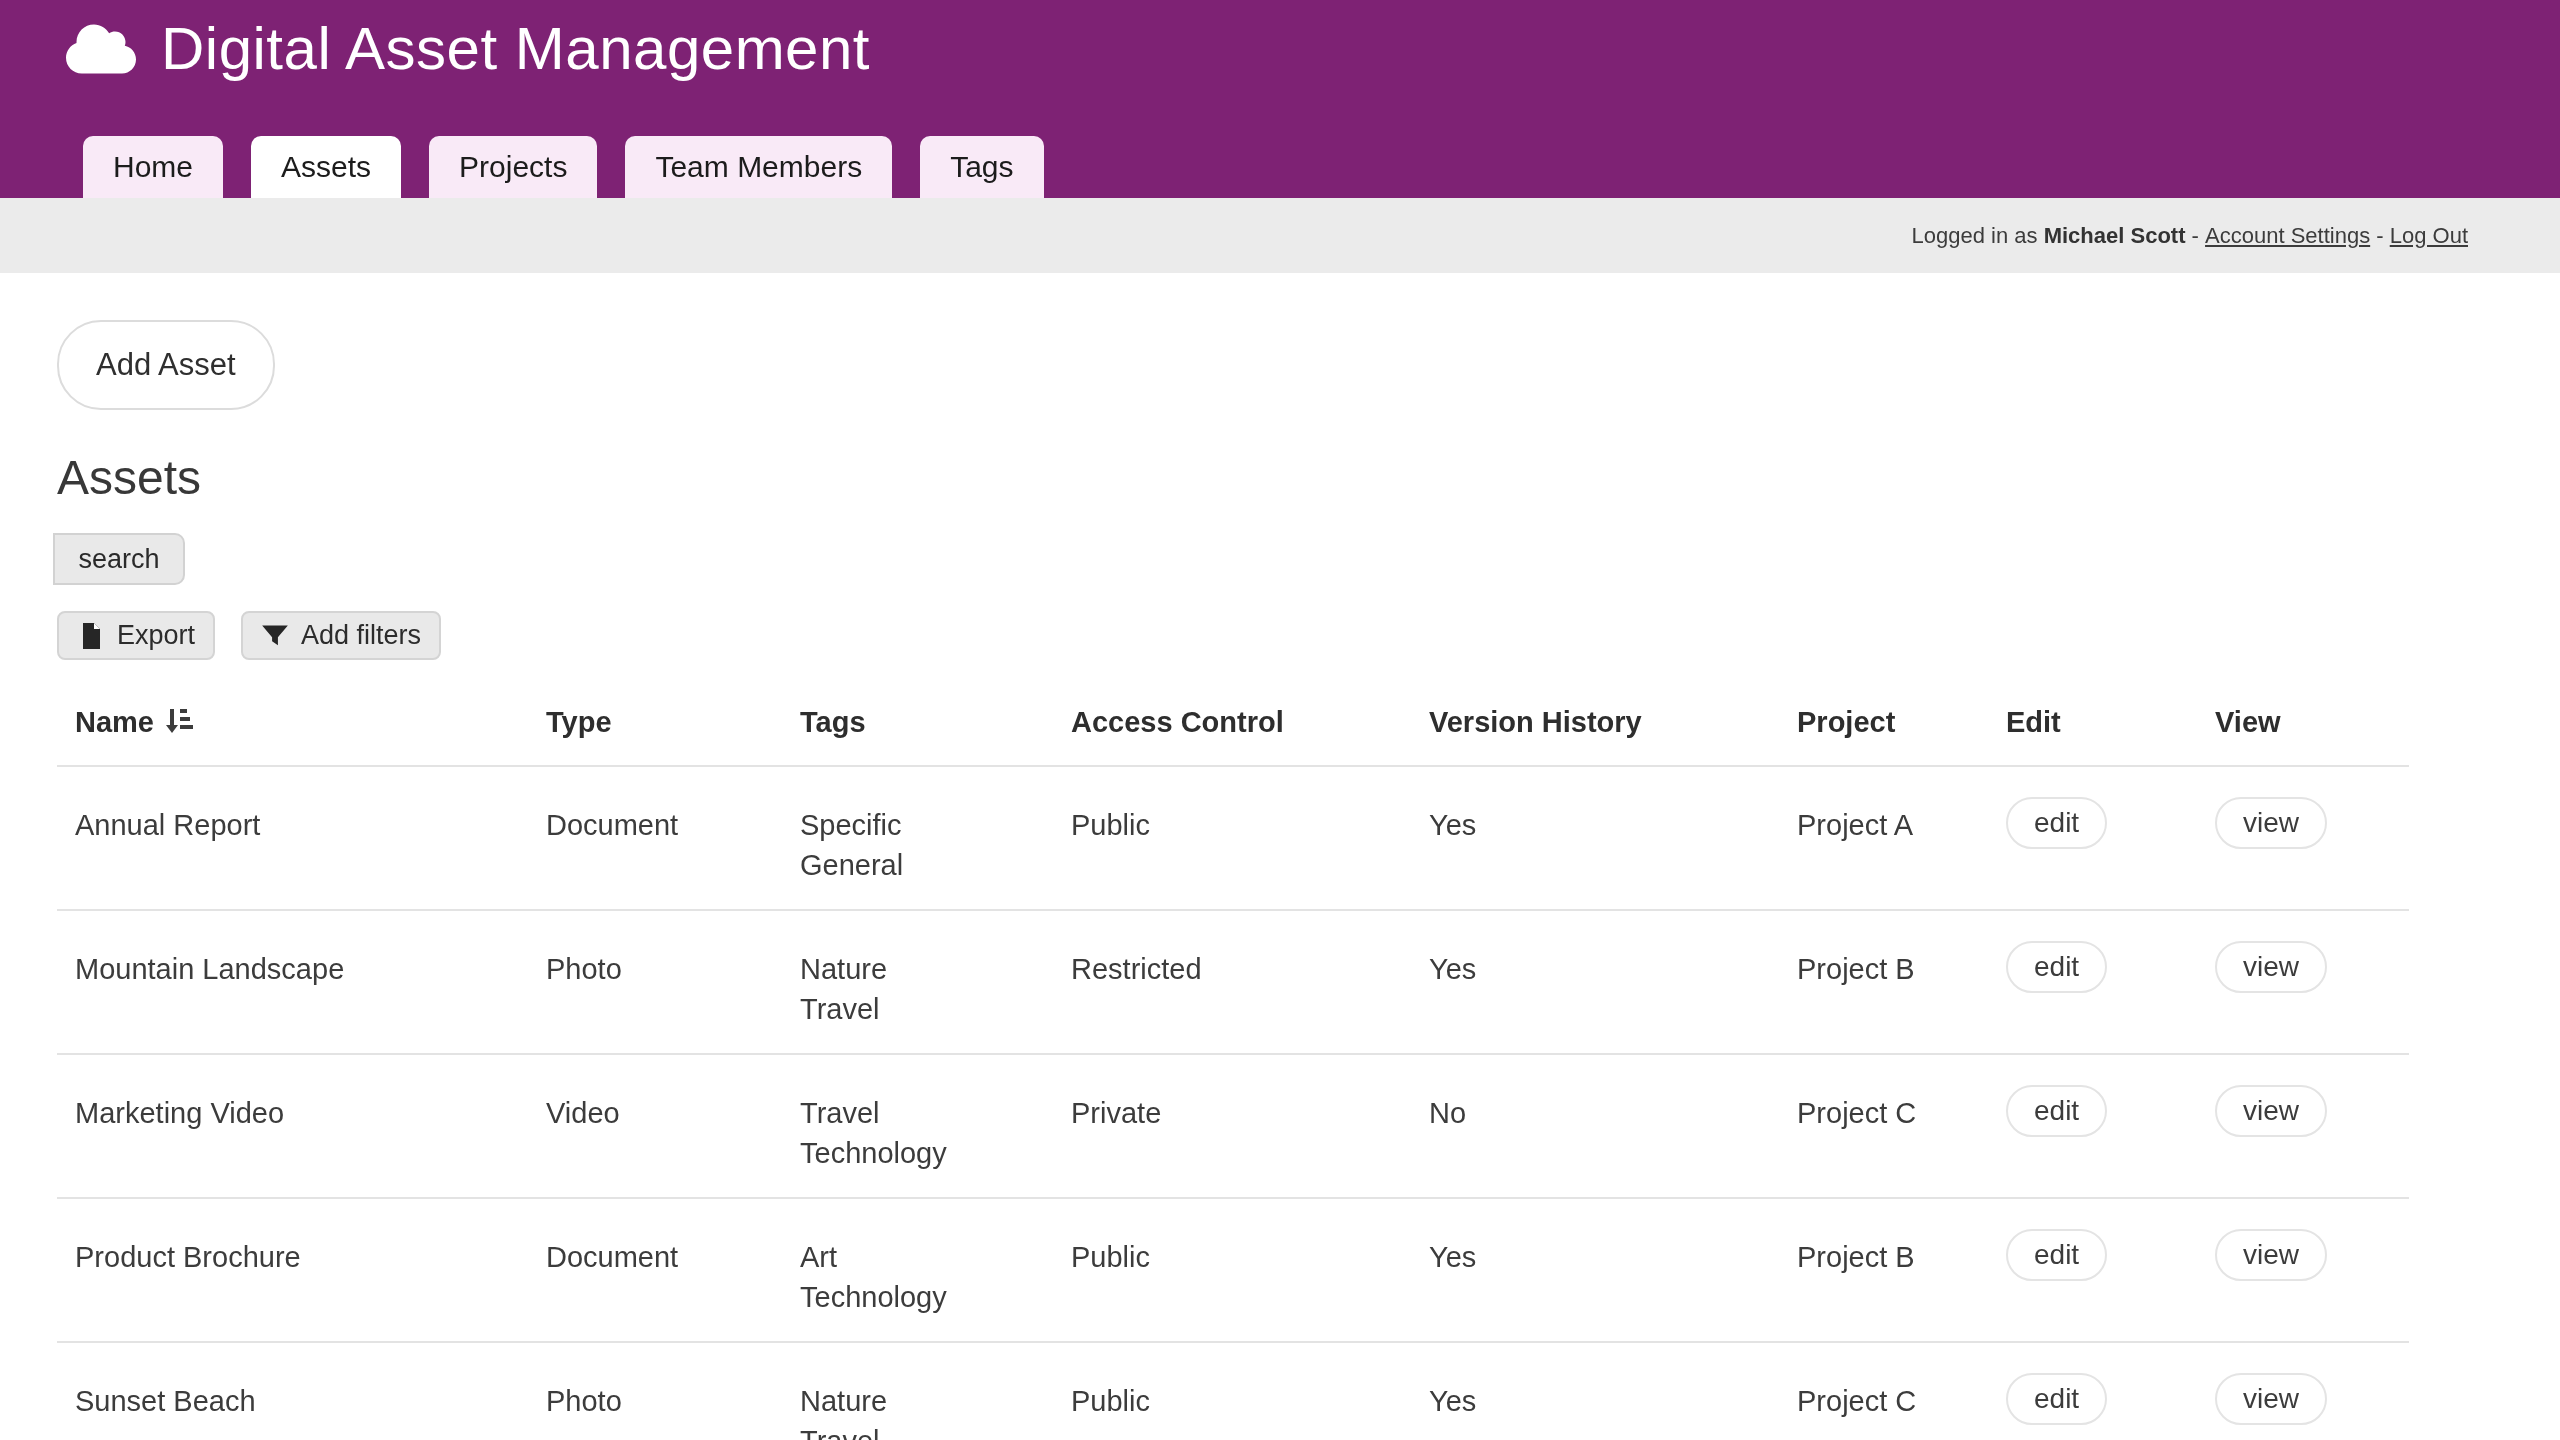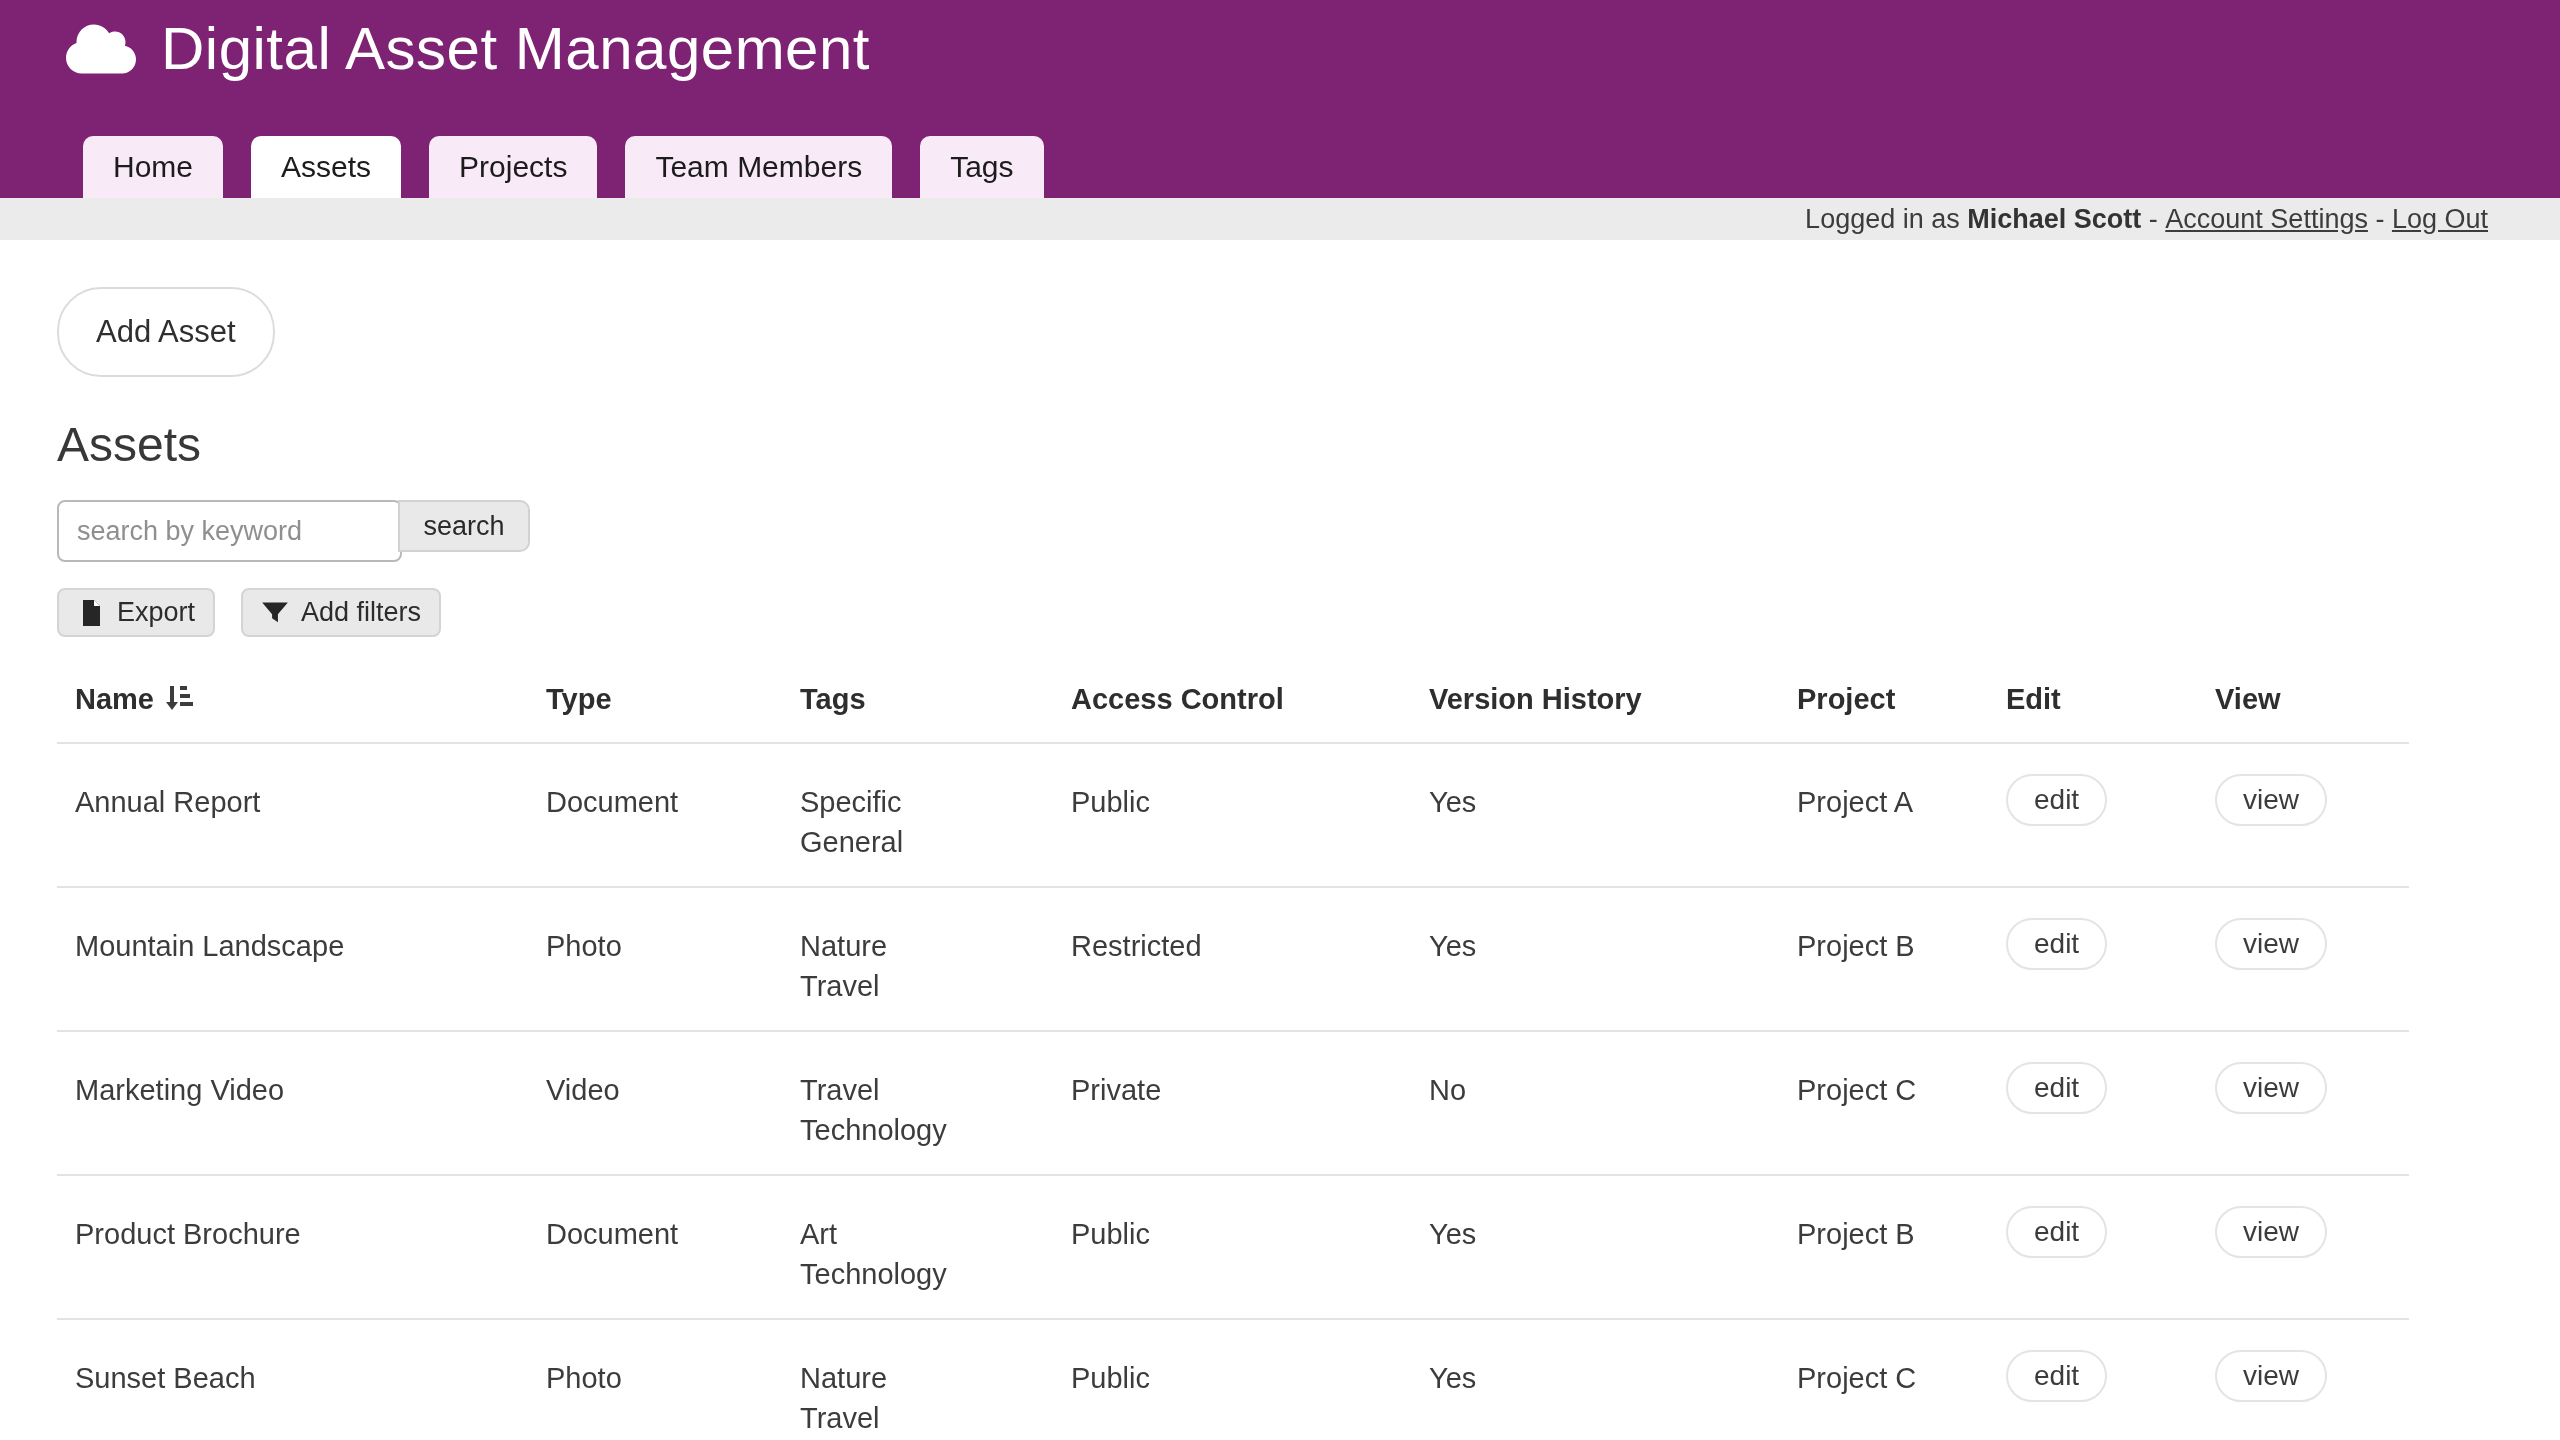--- a/index.html
+++ b/index.html
@@ -50,26 +50,26 @@
     padding: 0 30px;
     border-radius: 10px 10px 0 0;
     white-space: nowrap;
     cursor: pointer;
   }
   .tab.active { background: #ffffff; }
 
   
   .user-bar {
     background: #ebebeb;
-    height: 42px;
+    height: 75px;
     display: flex;
     align-items: center;
     justify-content: flex-end;
-    padding-right: 72px;
-    font-size: 27px;
+    padding-right: 92px;
+    font-size: 22px;
     color: #3c3c3c;
     white-space: pre;
   }
   .user-bar b { color: #333333; }
   .user-bar a {
     color: #3c3c3c;
     text-decoration: underline;
     cursor: pointer;
   }
 
@@ -199,21 +199,20 @@
 </header>
 
 <div class="user-bar"><span>Logged in as </span><b>Michael Scott</b><span> - </span><a>Account Settings</a><span> - </span><a>Log Out</a></div>
 
 <main>
   <button class="add-asset-btn">Add Asset</button>
 
   <h1 class="page-title">Assets</h1>
 
   <div class="search-control">
-    <input class="search-input" type="text" placeholder="search by keyword" style="">
     <button class="search-btn">search</button>
   </div>
 
   <div class="filter-row">
     <button class="gray-btn">
       <svg viewBox="0 0 24 28" aria-hidden="true">
         <path fill="#262626" d="M4 1h11l6 6v20H4z"></path>
         <path fill="#ffffff" d="M15 1l6 6h-6z"></path>
       </svg>
       <span>Export</span>

